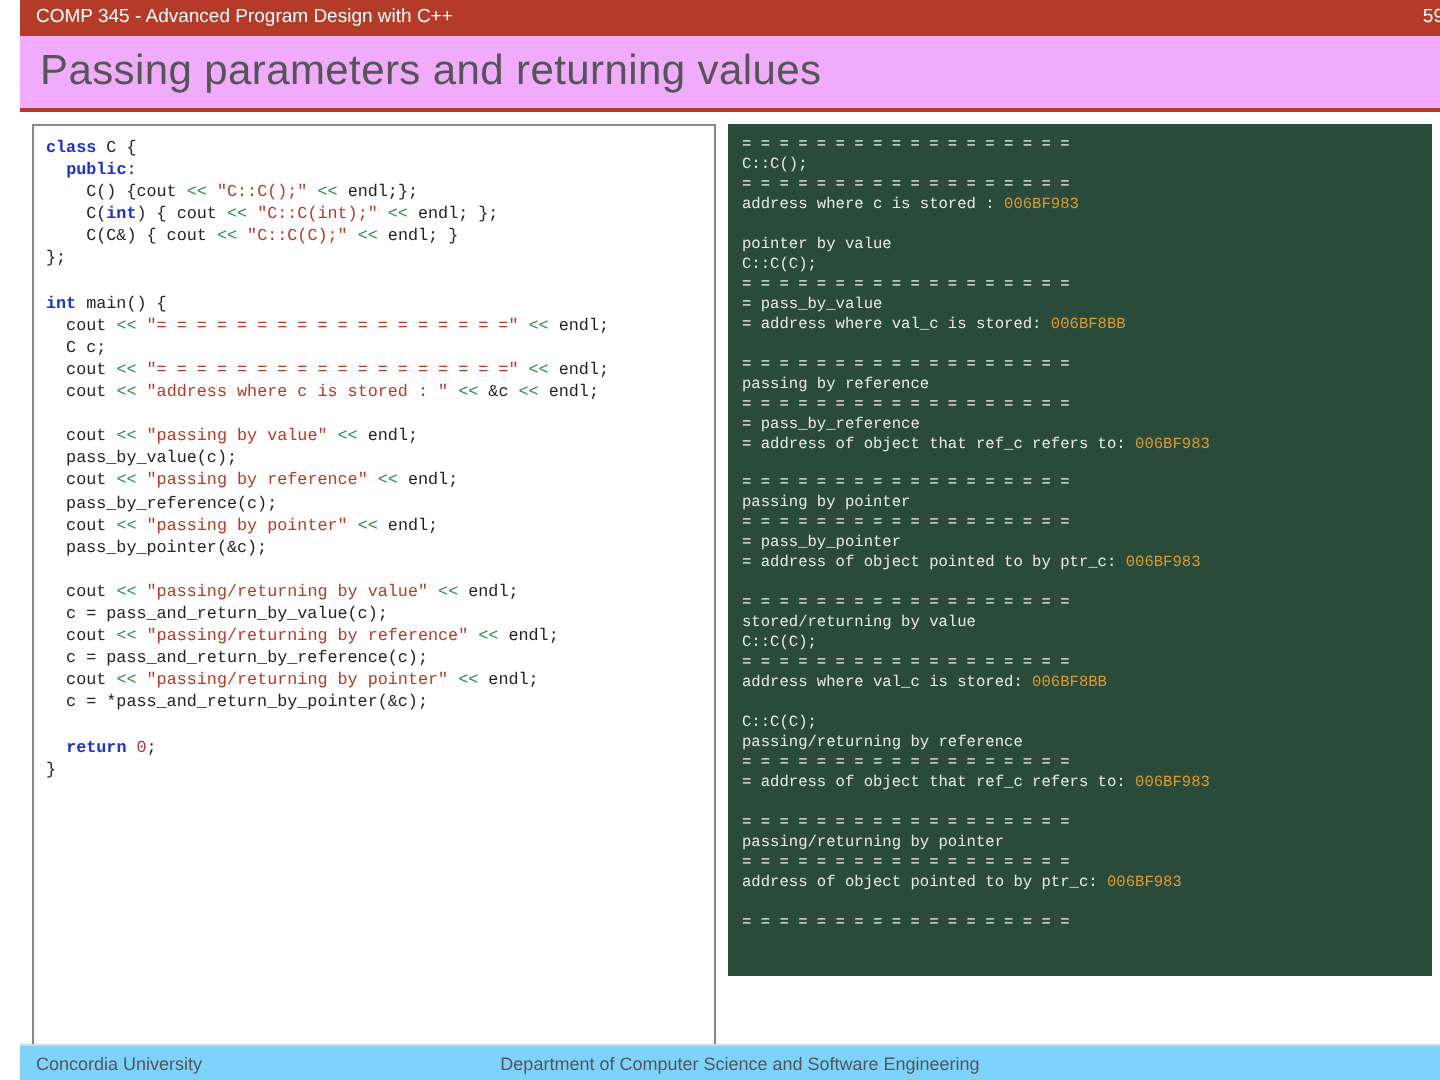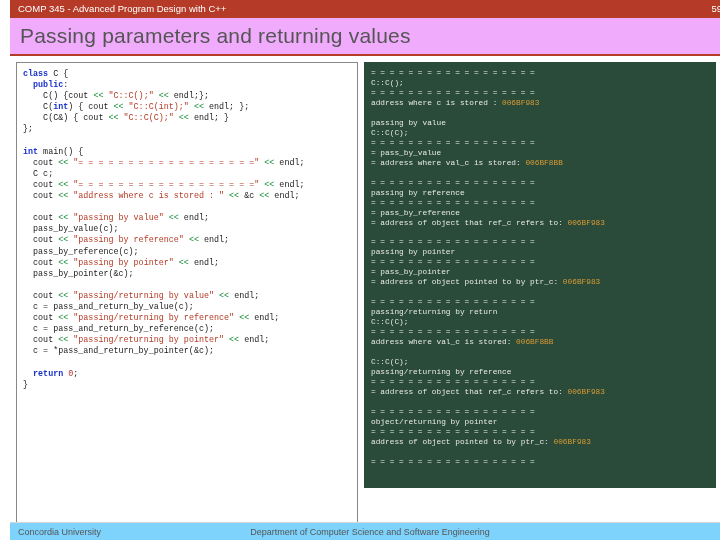--- a/index.html
+++ b/index.html
@@ -107,51 +107,51 @@
 <span>  c = *pass_and_return_by_pointer(&amp;c);</span>
 
   <span class="kw">return</span><span> </span><span class="num">0</span><span>;</span>
 <span>}</span></div>
 
     <div class="codebox right"><span>= = = = = = = = = = = = = = = = = =</span>
 <span>C::C();</span>
 <span>= = = = = = = = = = = = = = = = = =</span>
 <span>address where c is stored : </span><span class="addr">006BF983</span>
 
-<span>passing by value</span>
+<span>pointer by value</span>
 <span>C::C(C);</span>
 <span>= = = = = = = = = = = = = = = = = =</span>
 <span>= pass_by_value</span>
 <span>= address where val_c is stored: </span><span class="addr">006BF8BB</span>
 
 <span>= = = = = = = = = = = = = = = = = =</span>
 <span>passing by reference</span>
 <span>= = = = = = = = = = = = = = = = = =</span>
 <span>= pass_by_reference</span>
 <span>= address of object that ref_c refers to: </span><span class="addr">006BF983</span>
 
 <span>= = = = = = = = = = = = = = = = = =</span>
 <span>passing by pointer</span>
 <span>= = = = = = = = = = = = = = = = = =</span>
 <span>= pass_by_pointer</span>
 <span>= address of object pointed to by ptr_c: </span><span class="addr">006BF983</span>
 
 <span>= = = = = = = = = = = = = = = = = =</span>
-<span>passing/returning by return</span>
+<span>stored/returning by value</span>
 <span>C::C(C);</span>
 <span>= = = = = = = = = = = = = = = = = =</span>
 <span>address where val_c is stored: </span><span class="addr">006BF8BB</span>
 
 <span>C::C(C);</span>
 <span>passing/returning by reference</span>
 <span>= = = = = = = = = = = = = = = = = =</span>
 <span>= address of object that ref_c refers to: </span><span class="addr">006BF983</span>
 
 <span>= = = = = = = = = = = = = = = = = =</span>
-<span>object/returning by pointer</span>
+<span>passing/returning by pointer</span>
 <span>= = = = = = = = = = = = = = = = = =</span>
 <span>address of object pointed to by ptr_c: </span><span class="addr">006BF983</span>
 
 <span>= = = = = = = = = = = = = = = = = =</span></div>
   </div>
 
   <div class="footer">
     <span>Concordia University</span>
     <span class="mid">Department of Computer Science and Software Engineering</span>
   </div>

